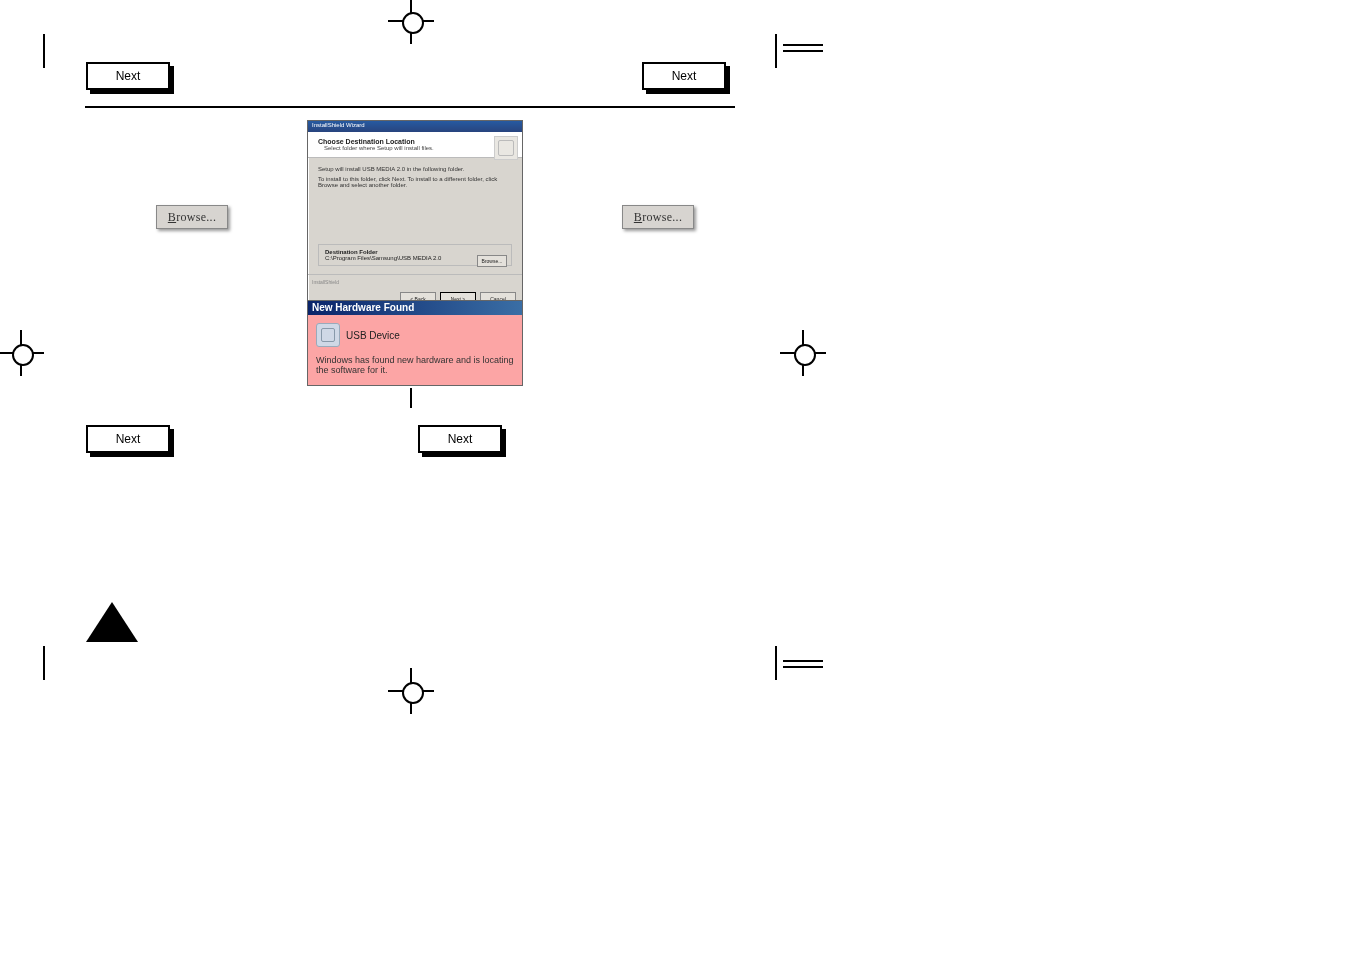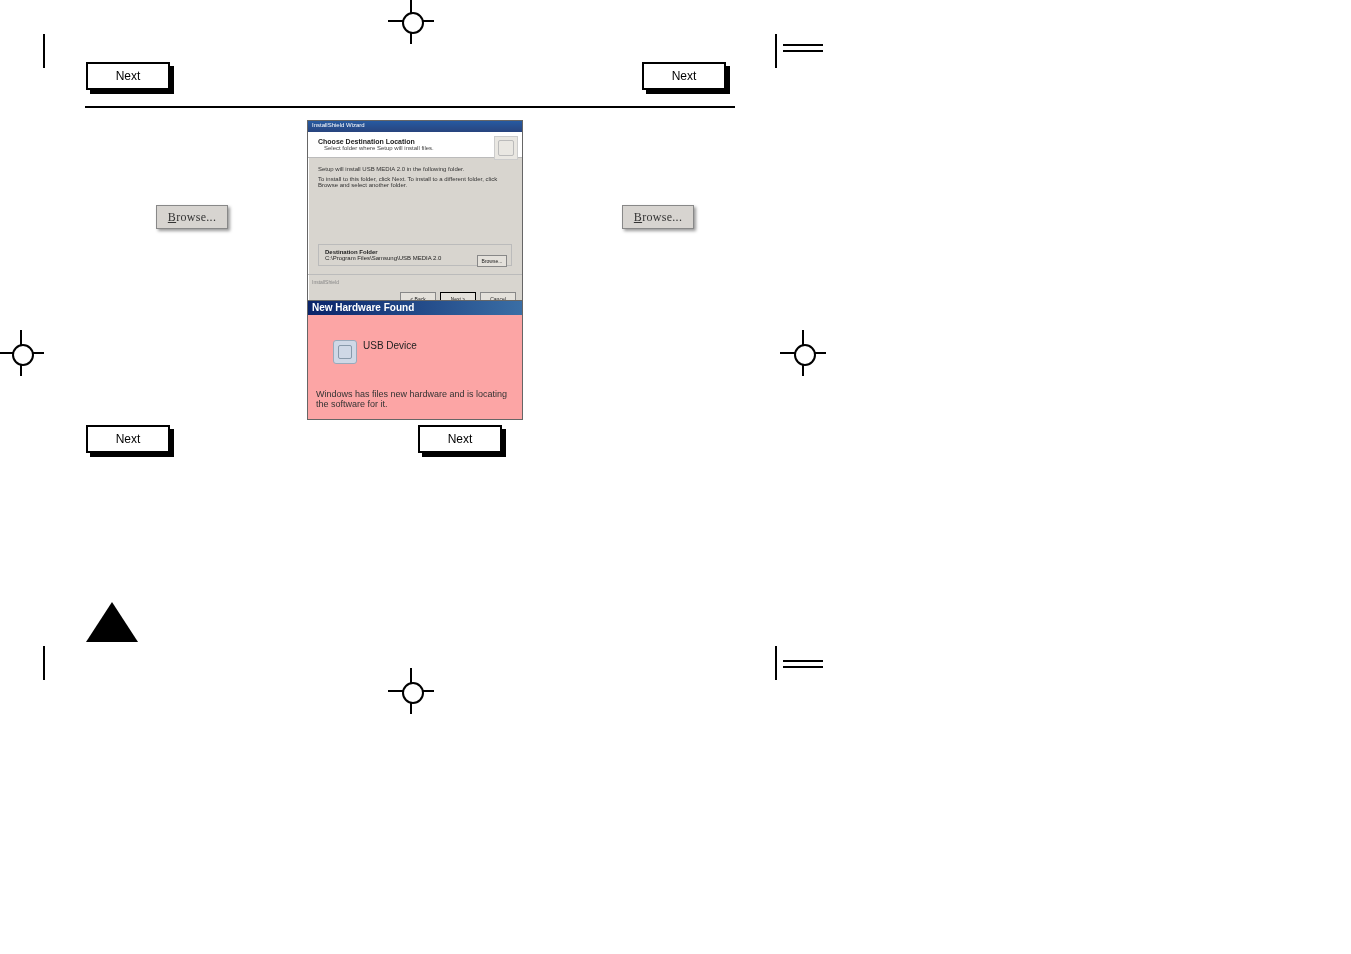--- a/index.html
+++ b/index.html
@@ -35,21 +35,21 @@
   .wiz .dest .mini{position:absolute;top:10px;right:4px;width:28px;height:10px;background:#e4e1db;border:1px solid #888;font-size:5px;display:flex;align-items:center;justify-content:center}
   .wiz .stripe{height:1px;background:#bbb;margin:0 0 4px}
   .wiz .brand{font-size:5px;color:#888;padding:0 0 3px 4px}
   .wiz .btns{display:flex;justify-content:flex-end;gap:4px;padding:4px 6px 6px}
   .wiz .b{width:34px;height:12px;background:#e4e1db;border:1px solid #888;font-size:5px;display:flex;align-items:center;justify-content:center}
   .wiz .b.primary{border:1px solid #000}
 
   
   .nhw{position:absolute;top:300px;left:307px;width:214px;background:#fca5a5;border:1px solid #666}
   .nhw .tbar{height:14px;background:linear-gradient(90deg,#0a246a,#3a6ea5);color:#fff;font:bold 10px/14px Tahoma,Arial;padding:0 4px}
-  .nhw .row{display:flex;gap:6px;padding:25px}
+  .nhw .row{display:flex;align-items:center;gap:6px;padding:8px}
   .nhw .ico{width:22px;height:22px;background:#cfd8e6;border:1px solid #9ab;border-radius:3px;position:relative}
   .nhw .ico::after{content:"";position:absolute;inset:4px;border:1px solid #89a;border-radius:2px}
   .nhw .dev{font:10px Tahoma,Arial;color:#222}
   .nhw .msg{font:9px Tahoma,Arial;color:#333;padding:0 8px 10px}
 
   
   .vmark{position:absolute;width:2px;height:20px;background:#000}
 
   
   .tri{position:absolute;width:0;height:0;border-left:26px solid transparent;border-right:26px solid transparent;border-bottom:40px solid #000}
@@ -145,16 +145,16 @@
     <div class="b">Cancel</div>
   </div>
 </div>
 
 <div class="nhw">
   <div class="tbar">New Hardware Found</div>
   <div class="row">
     <div class="ico"></div>
     <div class="dev">USB Device</div>
   </div>
-  <div class="msg">Windows has files new hardware and is locating the software for it.</div>
+  <div class="msg">Windows has found new hardware and is locating the software for it.</div>
 </div>
 
 </div>
 
 </body></html>

